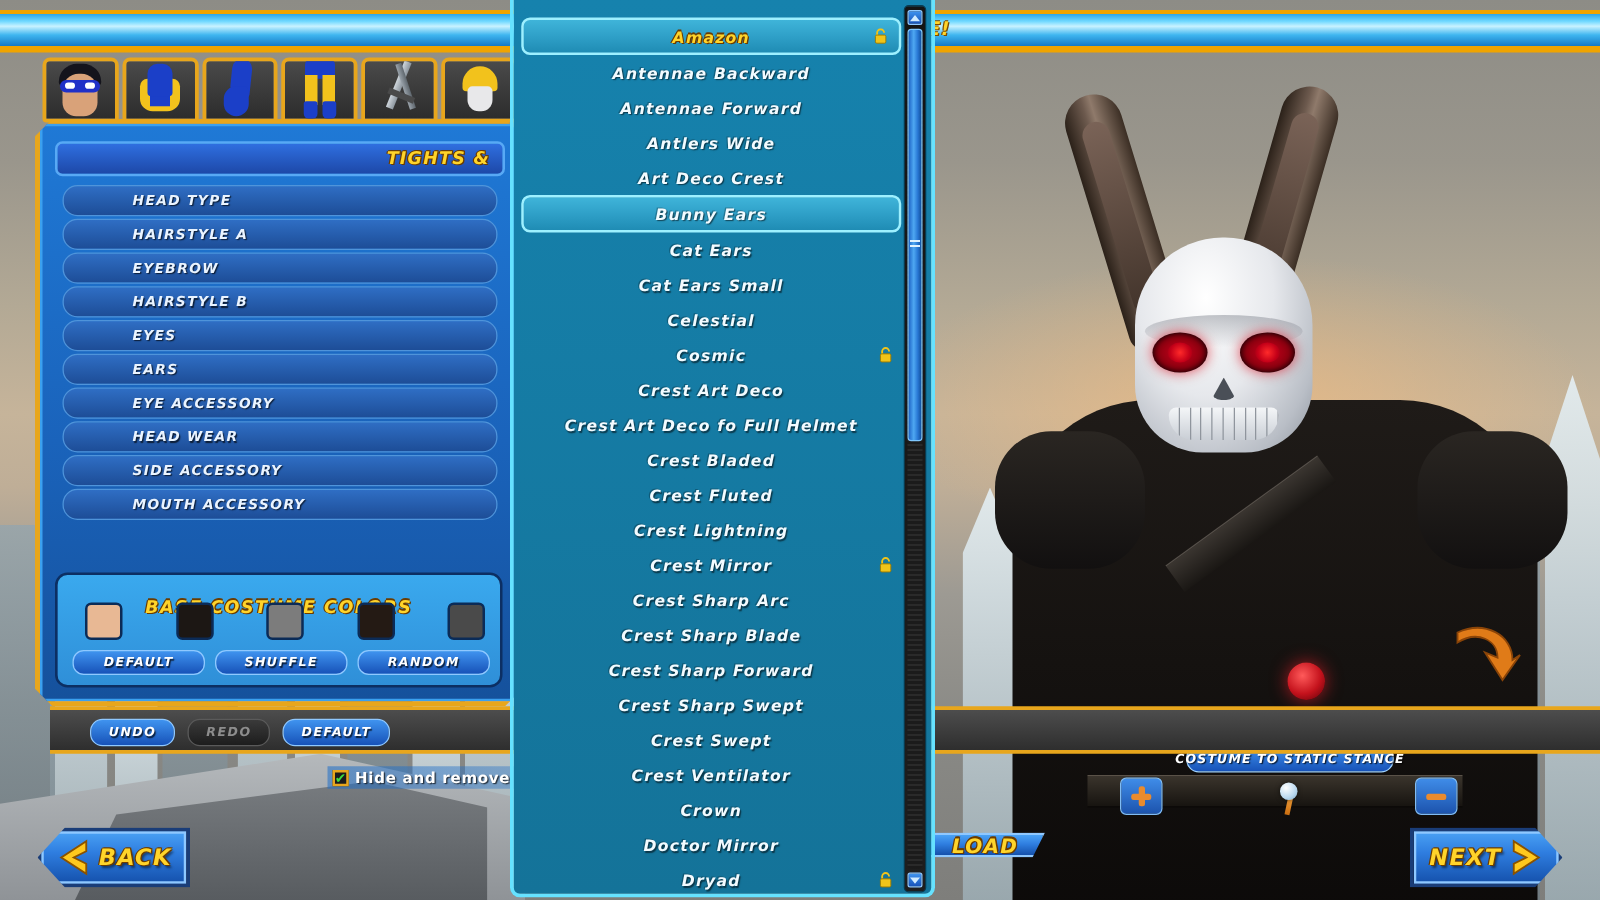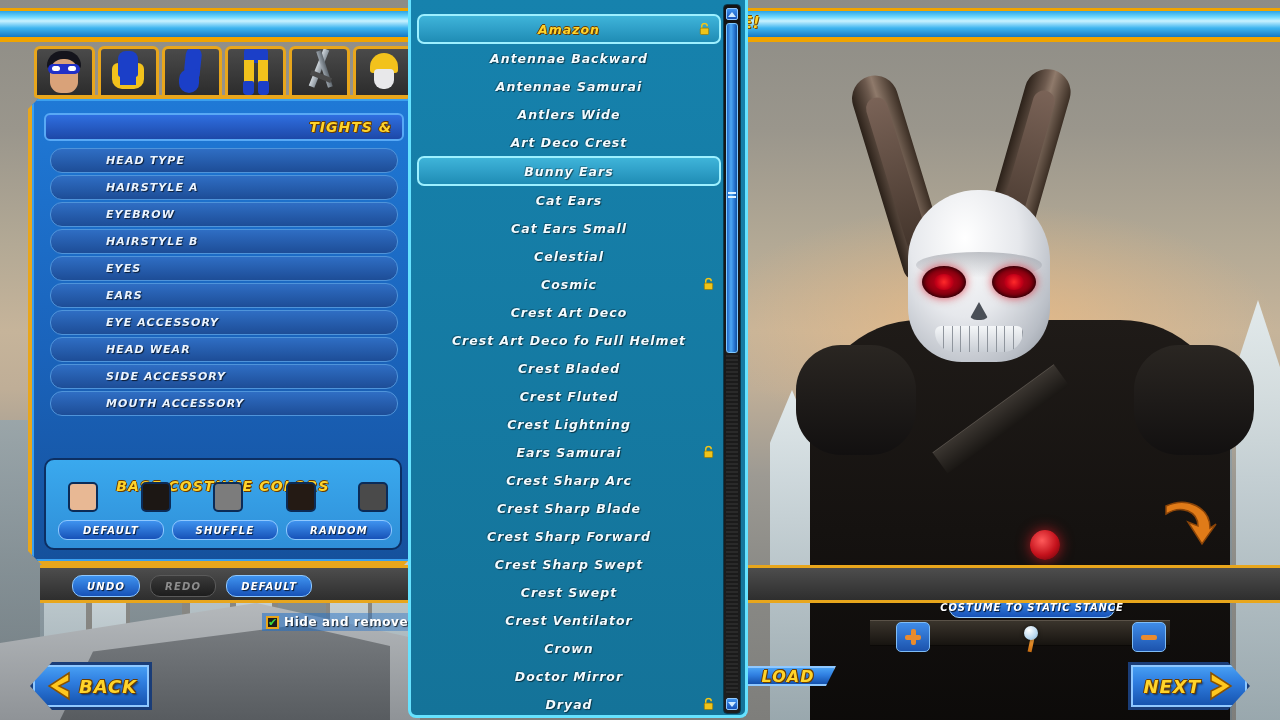--- a/index.html
+++ b/index.html
@@ -642,21 +642,21 @@
         <svg class="dd-lock" viewBox="0 0 14 14">
           <path d="M4 6 V4 a3 3 0 0 1 6 0" fill="none" stroke="#f0c419" stroke-width="1.6"></path>
           <rect x="2.5" y="6" width="9" height="7" rx="1.2" fill="#f0c419" stroke="#9a7a00" stroke-width=".8"></rect>
         </svg>
       </div>
 
       <div class="dd-item">
         <span>Antennae Backward</span>
       </div>
       <div class="dd-item">
-        <span>Antennae Samurai</span>
+        <span>Antennae Forward</span>
       </div>
       <div class="dd-item">
         <span>Antlers Wide</span>
       </div>
       <div class="dd-item">
         <span>Art Deco Crest</span>
       </div>
 
       <div class="dd-item hl">
         <span>Bunny Ears</span>
@@ -687,21 +687,21 @@
       <div class="dd-item">
         <span>Crest Bladed</span>
       </div>
       <div class="dd-item">
         <span>Crest Fluted</span>
       </div>
       <div class="dd-item">
         <span>Crest Lightning</span>
       </div>
       <div class="dd-item">
-        <span>Ears Samurai</span>
+        <span>Crest Mirror</span>
         <svg class="dd-lock" viewBox="0 0 14 14">
           <path d="M4 6 V4 a3 3 0 0 1 6 0" fill="none" stroke="#f0c419" stroke-width="1.6"></path>
           <rect x="2.5" y="6" width="9" height="7" rx="1.2" fill="#f0c419" stroke="#9a7a00" stroke-width=".8"></rect>
         </svg>
       </div>
       <div class="dd-item">
         <span>Crest Sharp Arc</span>
       </div>
       <div class="dd-item">
         <span>Crest Sharp Blade</span>

